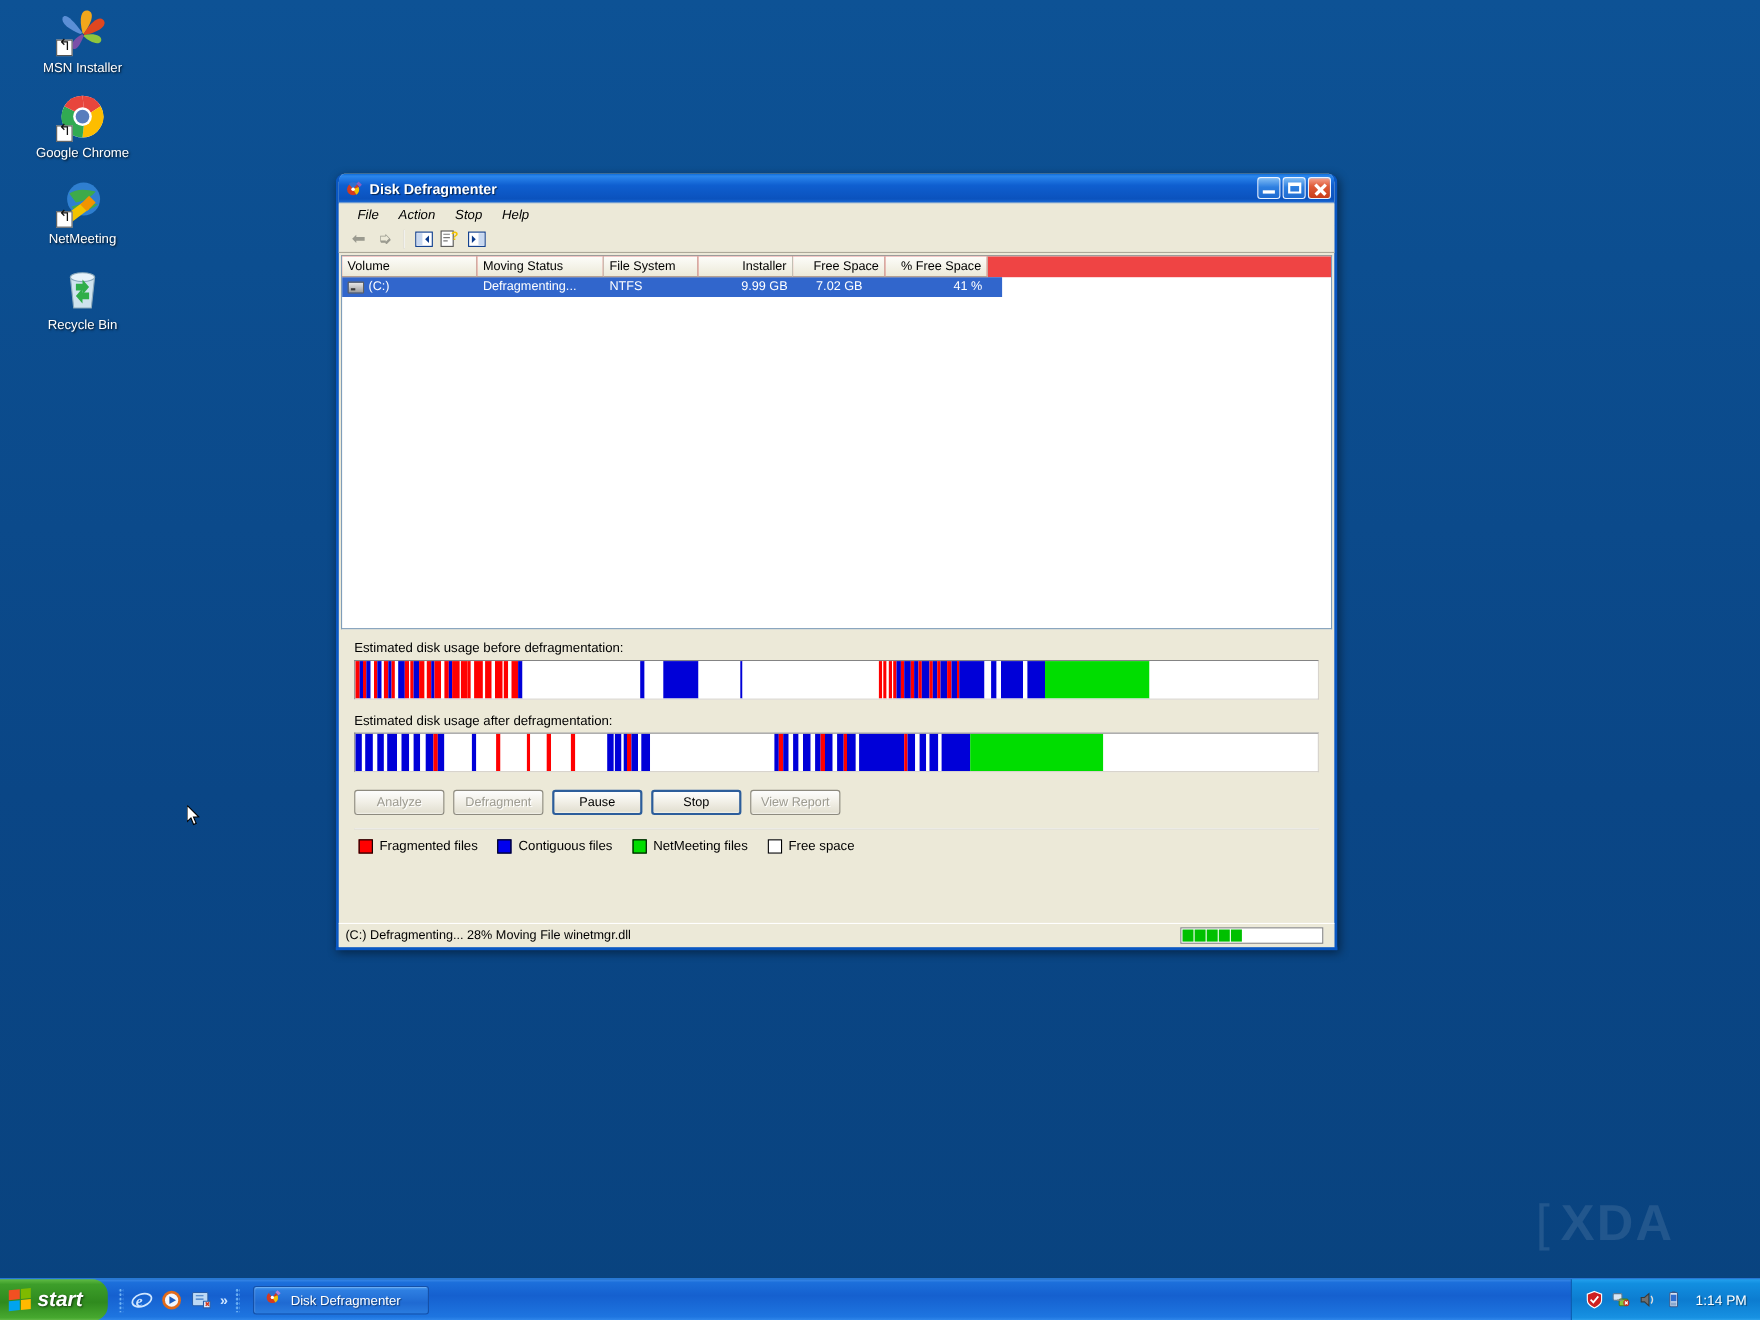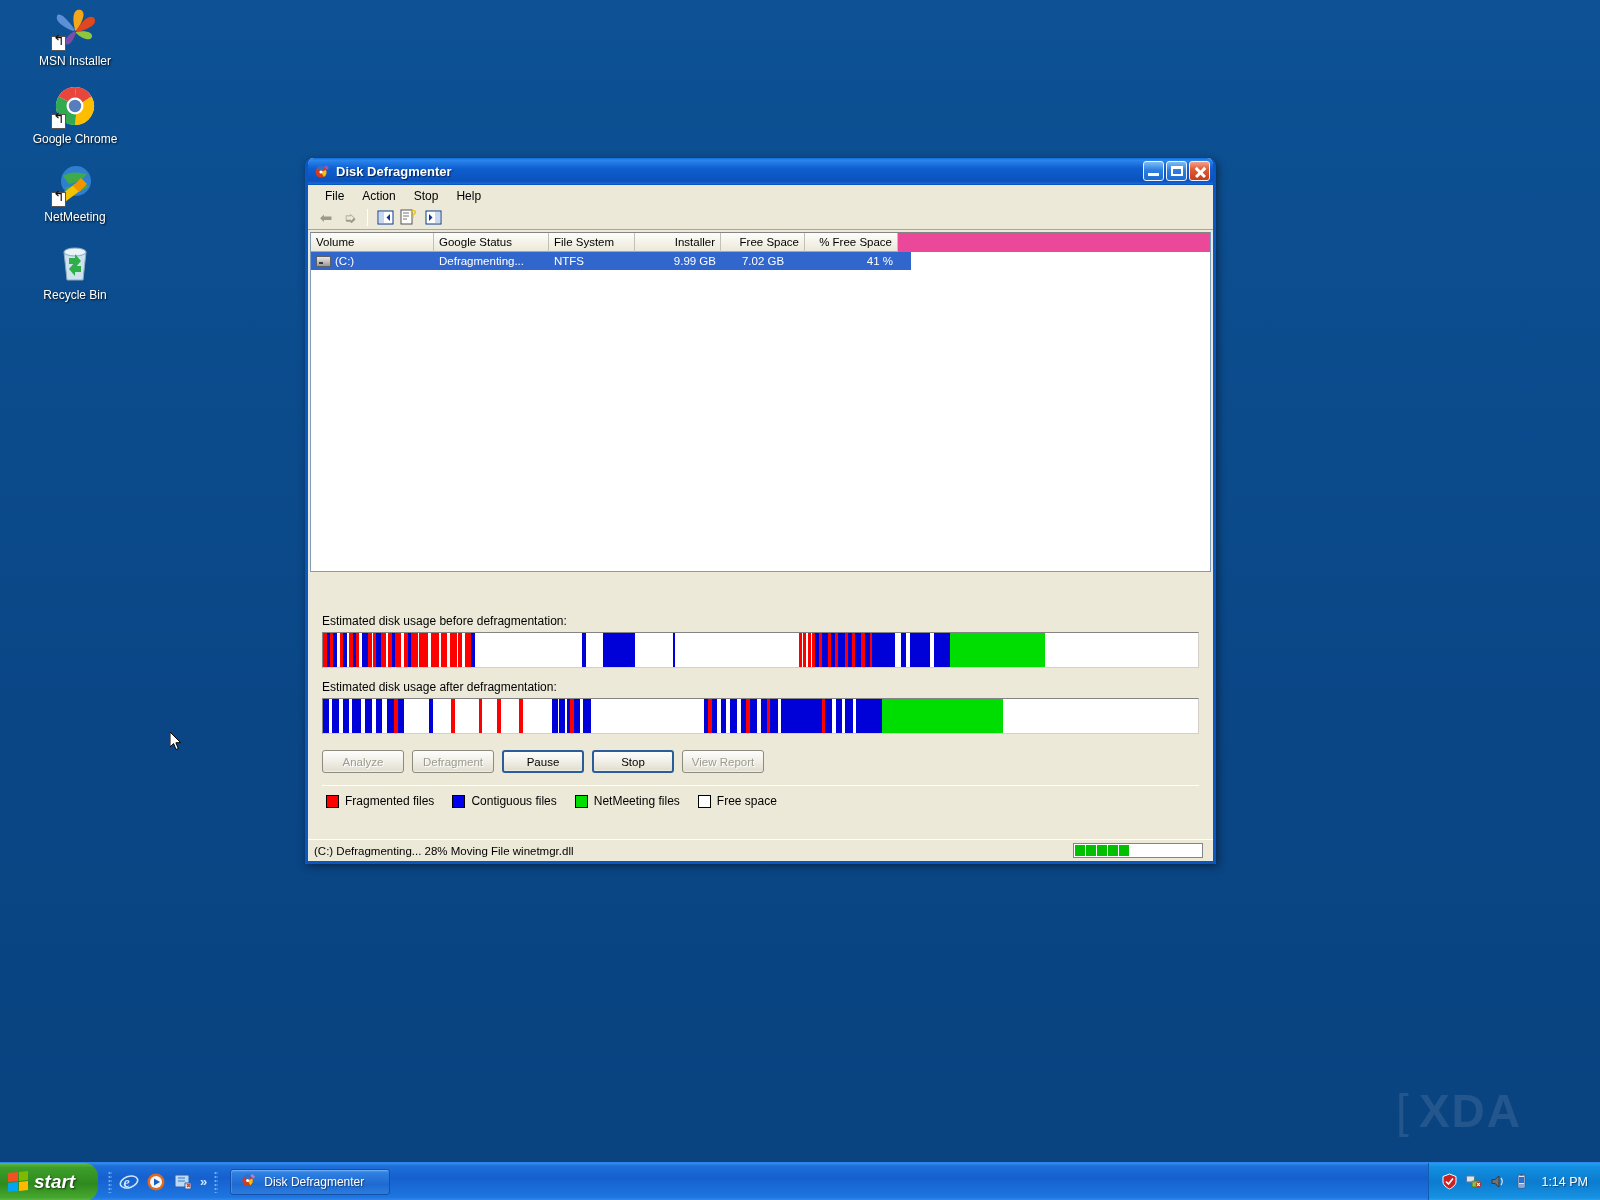--- a/index.html
+++ b/index.html
@@ -67,43 +67,43 @@
   .tb-btn .m { position: absolute; left: 4px; bottom: 4px; width: 11px; height: 3px; background: #fff; }
   .tb-btn .x1 { position: absolute; left: 4px; top: 4px; width: 12px; height: 10px; border: 2px solid #fff; border-top-width: 3px; }
   .tb-btn .c1, .tb-btn .c2 {
     position: absolute; left: 4px; top: 9px; width: 13px; height: 2.5px; background: #fff;
   }
   .tb-btn .c1 { transform: rotate(45deg); }
   .tb-btn .c2 { transform: rotate(-45deg); }
 
   
   #menubar {
-    height: 20px; display: flex; align-items: flex-end;
-    background: #ece9d8; padding-left: 8px; font-size: 12px; color: #000;
+    height: 20px; display: flex; align-items: center;
+    background: #ece9d8; padding-left: 8px; font-size: 12px; color: #000; font-style: italic;
   }
   #menubar .mi { padding: 2px 9px; cursor: default; }
 
   
   #toolbar {
     height: 25px; display: flex; align-items: center; gap: 2px;
     padding-left: 7px;
     background: #ece9d8;
     border-bottom: 1px solid #aca899;
   }
   .tbar-btn { width: 22px; height: 21px; display: flex; align-items: center; justify-content: center; cursor: pointer; }
   .tbar-sep { width: 1px; height: 17px; background: #aca899; margin: 0 4px; border-right: 1px solid #fff; }
   .arrow-glyph { font-size: 15px; color: #9a9a8f; line-height: 1; }
 
   
   #listview {
     margin: 2px 2px 0 2px; background: #fff;
     border: 1px solid #7f9db9; border-top-color:#848484;
     height: 340px; overflow: hidden;
   }
-  #list-header { display: flex; height: 19px; background: #ec4899; }
+  #list-header { display: flex; height: 19px; background: #ef4444; }
   #list-header .col {
     font-size: 11.5px; color: #000; line-height: 18px;
     border-right: 1px solid #c3c0b4; border-bottom: 1px solid #aca899;
     padding: 0 5px; background: linear-gradient(180deg,#fdfdfa 0%,#ece9d8 100%);
     white-space: nowrap; overflow: hidden; cursor: pointer;
   }
   .col.c-volume { width: 123px; }
   .col.c-status { width: 115px; }
   .col.c-fs { width: 86px; }
   .col.c-cap { width: 86px; text-align: right; }
@@ -120,21 +120,21 @@
   .cell.c-cap { width: 86px; text-align: right; }
   .cell.c-free { width: 84px; text-align: center; }
   .cell.c-pct { width: 93px; text-align: right; }
   .drive-ico {
     width: 15px; height: 11px; background: linear-gradient(180deg,#e8e8e8,#9a9a9a);
     border: 1px solid #606060; border-radius: 1px; position: relative; flex: none;
   }
   .drive-ico:after { content:""; position:absolute; left:2px; bottom:2px; width:4px; height:2px; background:#3a3a3a; }
 
   
-  #graphs { padding: 10px 14px 0 14px; margin-top: 32px; }
+  #graphs { padding: 10px 14px 0 14px; }
   .graph-label { font-size: 12px; color: #000; margin-bottom: 4px; }
   .graph-bar {
     height: 36px; background: #fff;
     border: 1px solid #848484; border-right-color:#d4d0c8; border-bottom-color:#d4d0c8;
     display: flex; overflow: hidden; margin-bottom: 12px;
   }
   .seg { height: 100%; flex: none; }
 
   
   #button-row { display: flex; gap: 8px; padding: 4px 14px 0 14px; }
@@ -347,21 +347,21 @@
         <rect x="1" y="1" width="15" height="13" fill="#fff" stroke="#0a3a8c"></rect>
         <rect x="10" y="2" width="5" height="11" fill="#c8d8f0"></rect>
         <path d="M4 4 L7.5 7.5 L4 11 Z" fill="#0a3a8c"></path>
       </svg>
     </span>
   </div>
 
   <div id="listview">
     <div id="list-header">
       <div class="col c-volume">Volume</div>
-      <div class="col c-status">Google Status</div>
+      <div class="col c-status">Moving Status</div>
       <div class="col c-fs">File System</div>
       <div class="col c-cap">Installer</div>
       <div class="col c-free">Free Space</div>
       <div class="col c-pct">% Free Space</div>
     </div>
     <div id="list-row">
       <div class="cell c-volume">
         <span class="drive-ico"></span>
         <span>(C:)</span>
       </div>

